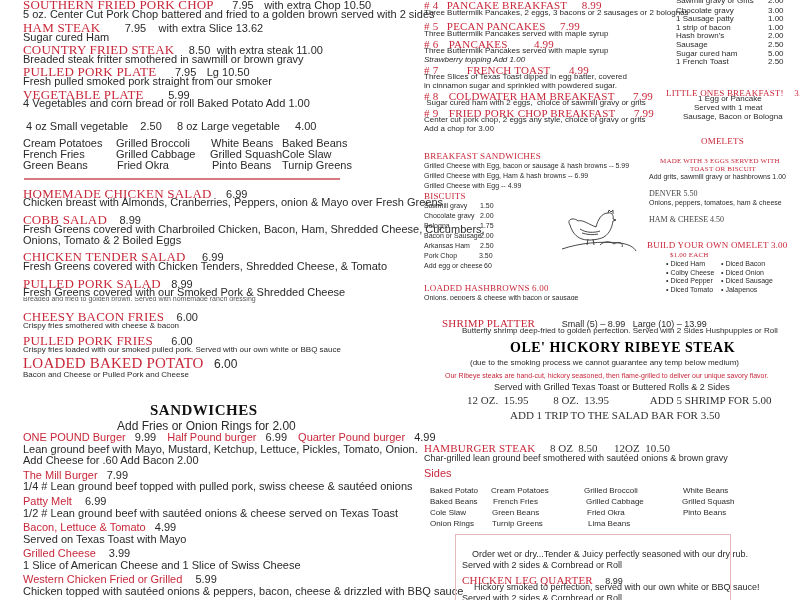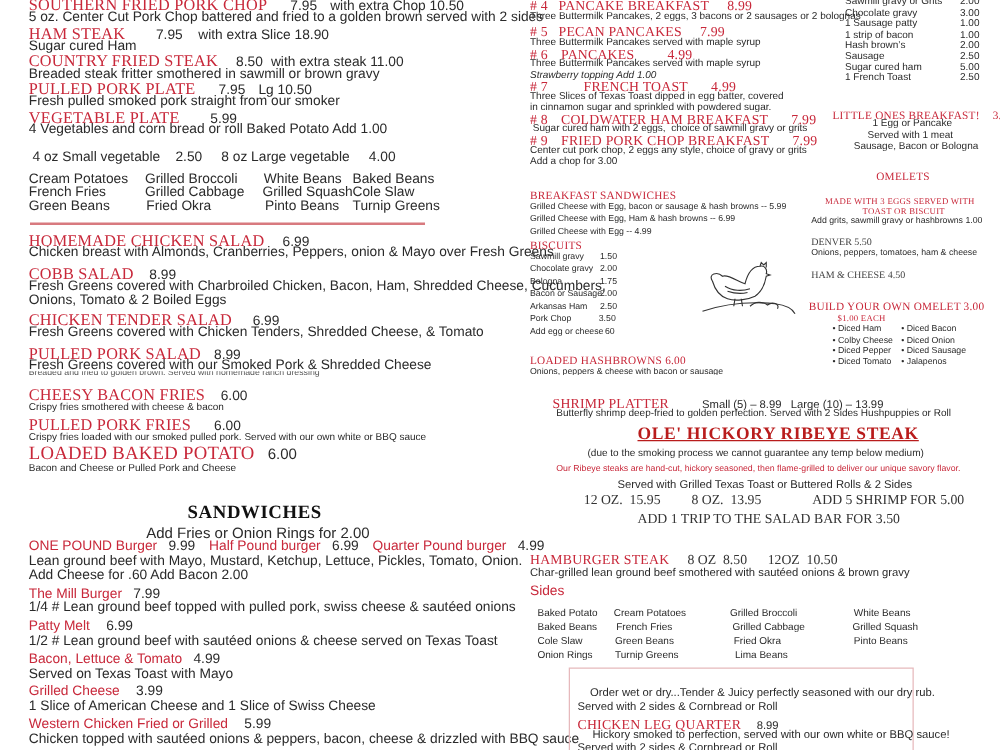--- a/index.html
+++ b/index.html
@@ -27,21 +27,21 @@
   <div class="abs" style="left:23px;top:-5px;">
     <span class="serif-red t13">Southern Fried Pork Chop</span>
     <span class="t11" style="margin-left:14px">7.95</span>
     <span class="t11" style="margin-left:6px">with extra Chop 10.50</span>
   </div>
   <div class="abs desc" style="left:23px;top:8px;">5 oz.  Center Cut Pork Chop battered and fried to a golden brown served with 2 sides</div>
 
   <div class="abs" style="left:23px;top:18px;">
     <span class="serif-red t13">Ham Steak</span>
     <span class="t11" style="margin-left:20px">7.95</span>
-    <span class="t11" style="margin-left:8px">with extra Slice 18.90</span>
+    <span class="t11" style="margin-left:8px">with extra Slice 13.62</span>
   </div>
   <div class="abs desc" style="left:23px;top:31px;">Sugar cured Ham</div>
 
   <div class="abs" style="left:23px;top:40px;">
     <span class="serif-red t13">Country Fried Steak</span>
     <span class="t11" style="margin-left:10px">8.50</span>
     <span class="t11" style="margin-left:2px">with extra steak 11.00</span>
   </div>
   <div class="abs desc" style="left:23px;top:53px;">Breaded steak fritter smothered in sawmill or brown gravy</div>
 
@@ -311,25 +311,25 @@
     <li>Diced Sausage</li>
     <li>Jalapenos</li>
   </ul>
 </div>
 
 <div>
   <div class="abs" style="left:442px;top:313px;">
     <span class="serif-red t11">Shrimp Platter</span>
     <span class="t9" style="margin-left:22px;white-space:pre;">Small (5) – 8.99   Large (10) – 13.99</span>
   </div>
-  <div class="abs t8" style="left:445px;top:326px;">Butterfly shrimp deep-fried to golden perfection.  Served with 2 Sides Hushpuppies or Roll</div>
-</div>
-
-<div>
-  <div class="abs" style="left:510px;top:340px;font-family:'Liberation Serif',serif;font-weight:bold;font-size:14px;color:#b91c1c;letter-spacing:0.5px;text-decoration:underline;">OLE' HICKORY RIBEYE STEAK</div>
+  <div class="abs t8" style="left:462px;top:326px;">Butterfly shrimp deep-fried to golden perfection.  Served with 2 Sides Hushpuppies or Roll</div>
+</div>
+
+<div>
+  <div class="abs" style="left:510px;top:340px;font-family:'Liberation Serif',serif;font-weight:bold;font-size:14px;color:#000000;letter-spacing:0.5px;">OLE' HICKORY RIBEYE STEAK</div>
   <div class="abs t8" style="left:470px;top:358px;">(due to the smoking process we cannot guarantee any temp below medium)</div>
   <div class="abs t7" style="left:445px;top:372px;color:#c8283a;">Our Ribeye steaks are hand-cut, hickory seasoned, then flame-grilled to deliver our unique savory flavor.</div>
   <div class="abs t9" style="left:494px;top:382px;">Served with Grilled Texas Toast or Buttered Rolls &amp; 2 Sides</div>
   <div class="abs" style="left:467px;top:394px;font-family:'Liberation Serif',serif;font-size:11px;color:#333;">
     <span style="white-space:pre;">12 OZ.  15.95</span>
     <span style="margin-left:22px;white-space:pre;">8 OZ.  13.95</span>
     <span style="margin-left:38px">ADD 5 SHRIMP FOR 5.00</span>
   </div>
   <div class="abs" style="left:510px;top:409px;font-family:'Liberation Serif',serif;font-size:11px;color:#333;">ADD 1 TRIP TO THE SALAD BAR FOR 3.50</div>
 </div>

